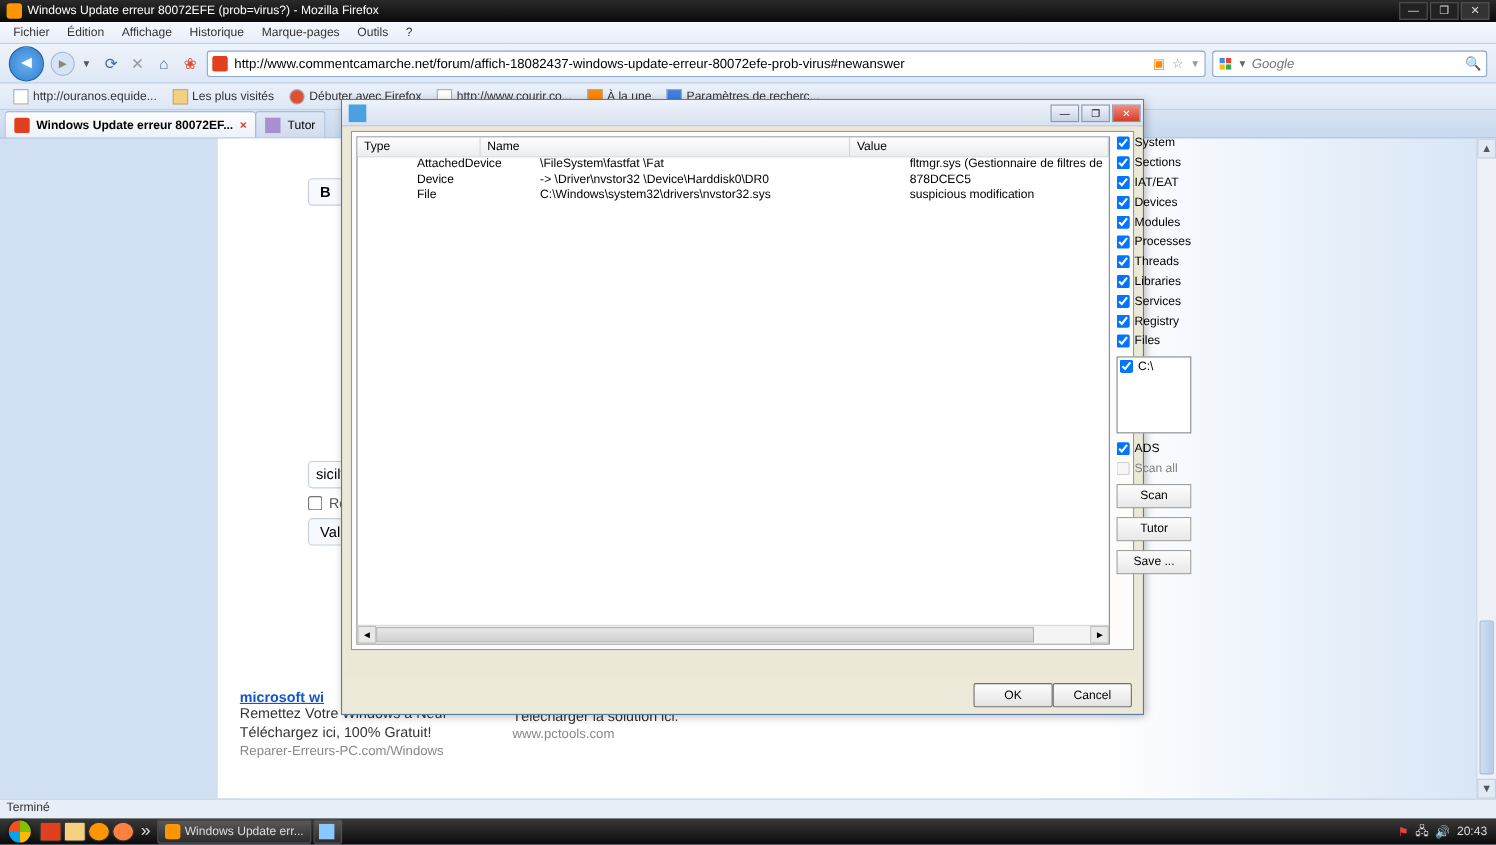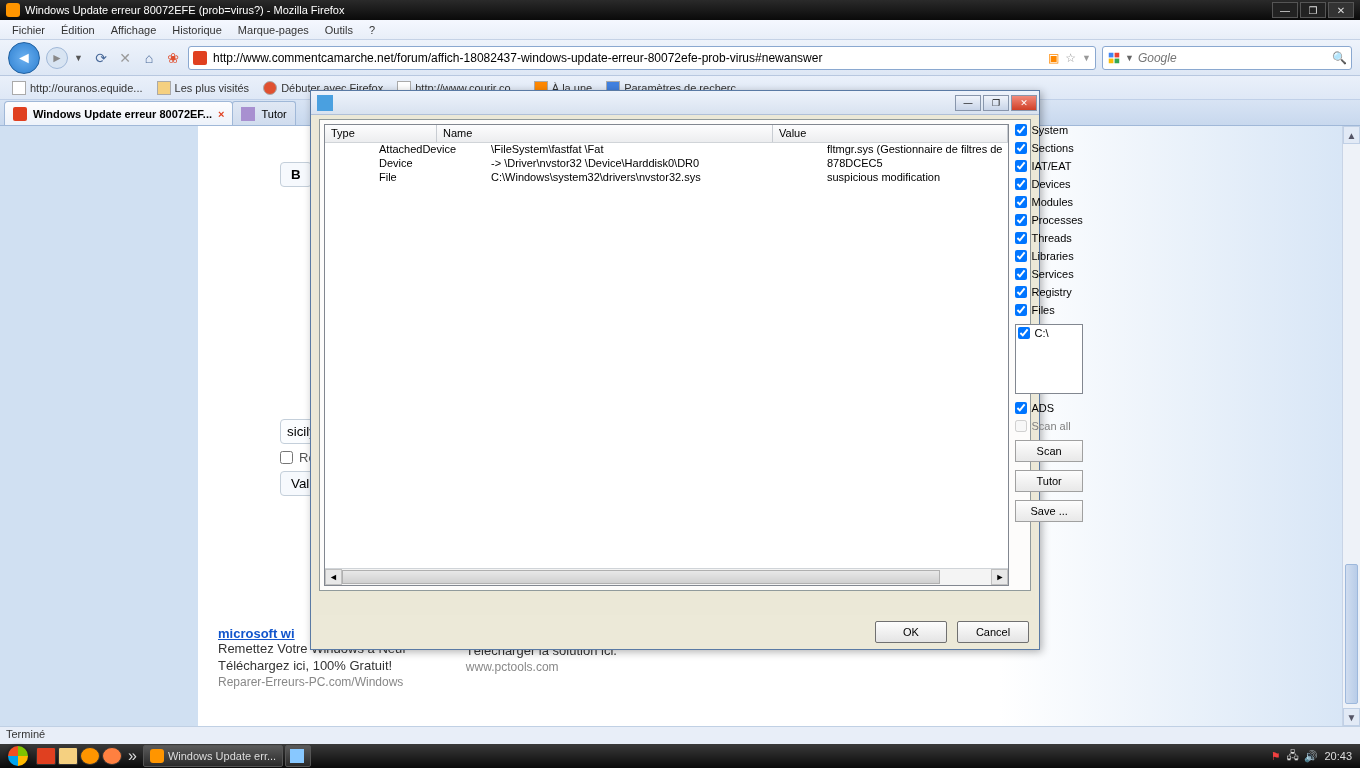--- a/index.html
+++ b/index.html
@@ -96,21 +96,21 @@
 .lv-cell { padding: 0 6px; white-space:nowrap; overflow:hidden; }
 .lv-hscroll { height:17px; border-top:1px solid #d0d4d8; display:flex; align-items:stretch; }
 .lv-hscroll .sbtn { width:17px; background:#e8e8e8; border:1px solid #c0c0c0; display:flex;align-items:center;justify-content:center;font-size:9px; }
 .lv-hscroll .strack { flex:1; background:#f4f4f4; position:relative; }
 .lv-hscroll .sthumb { position:absolute; left:0; width:92%; top:1px; bottom:1px; background: linear-gradient(#e8e8e8,#d0d0d0); border:1px solid #b0b0b0; }
 .sidepanel { width:82px; padding: 4px 6px; font-size:11px; color:#000; display:flex; flex-direction:column; gap:6px; }
 .chk { display:flex; align-items:center; gap:4px; }
 .chk input { width:12px; height:12px; }
 .drives { border:1px solid #828790; background:#fff; height:70px; padding:2px; margin: 2px 0; }
 .dlg-btn { height:22px; border:1px solid #a0a0a0; background:linear-gradient(#fdfdfd,#e8e8e8); font-size:11px; margin-top: 2px; }
-.dlg-bottom { position:absolute; bottom:6px; right:10px; display:flex; gap:10px; }
+.dlg-bottom { position:absolute; bottom:6px; right:10px; display:flex; gap:0; }
 .dlg-bottom button { width:72px; height:22px; border:1px solid #707070; background:linear-gradient(#fdfdfd,#e4e4e4); font-size:11px; border-radius:2px; }
 .disabled { color:#808080; }
 </style>
 </head>
 <body>
 
 <div class="ff-titlebar">
   <div class="ff-icon"></div>
   <span>Windows Update erreur 80072EFE (prob=virus?) - Mozilla Firefox</span>
   <div class="spacer"></div>

